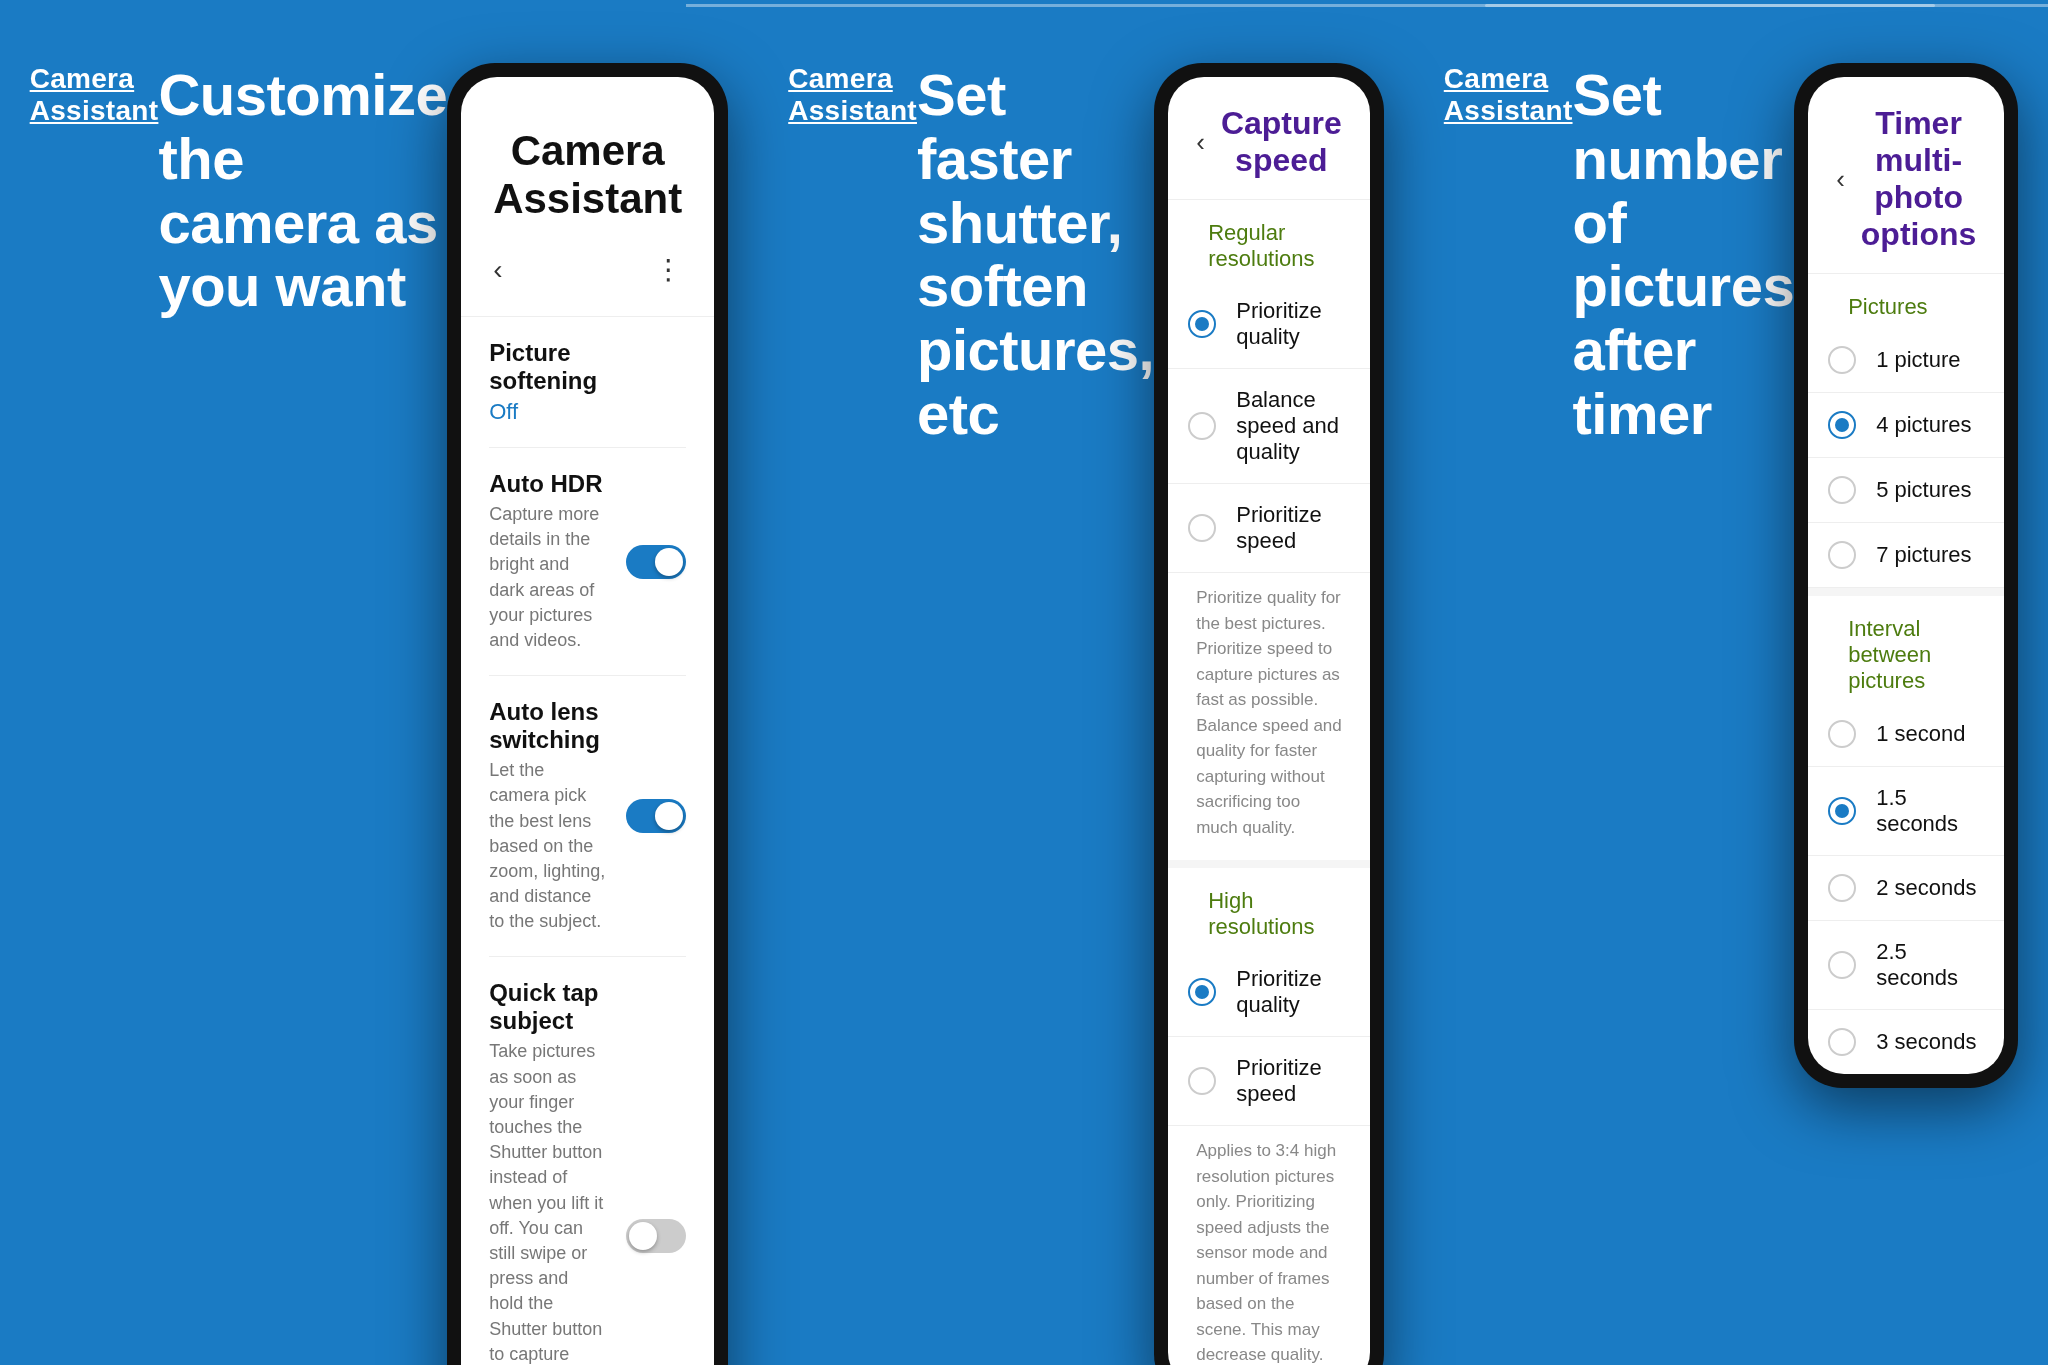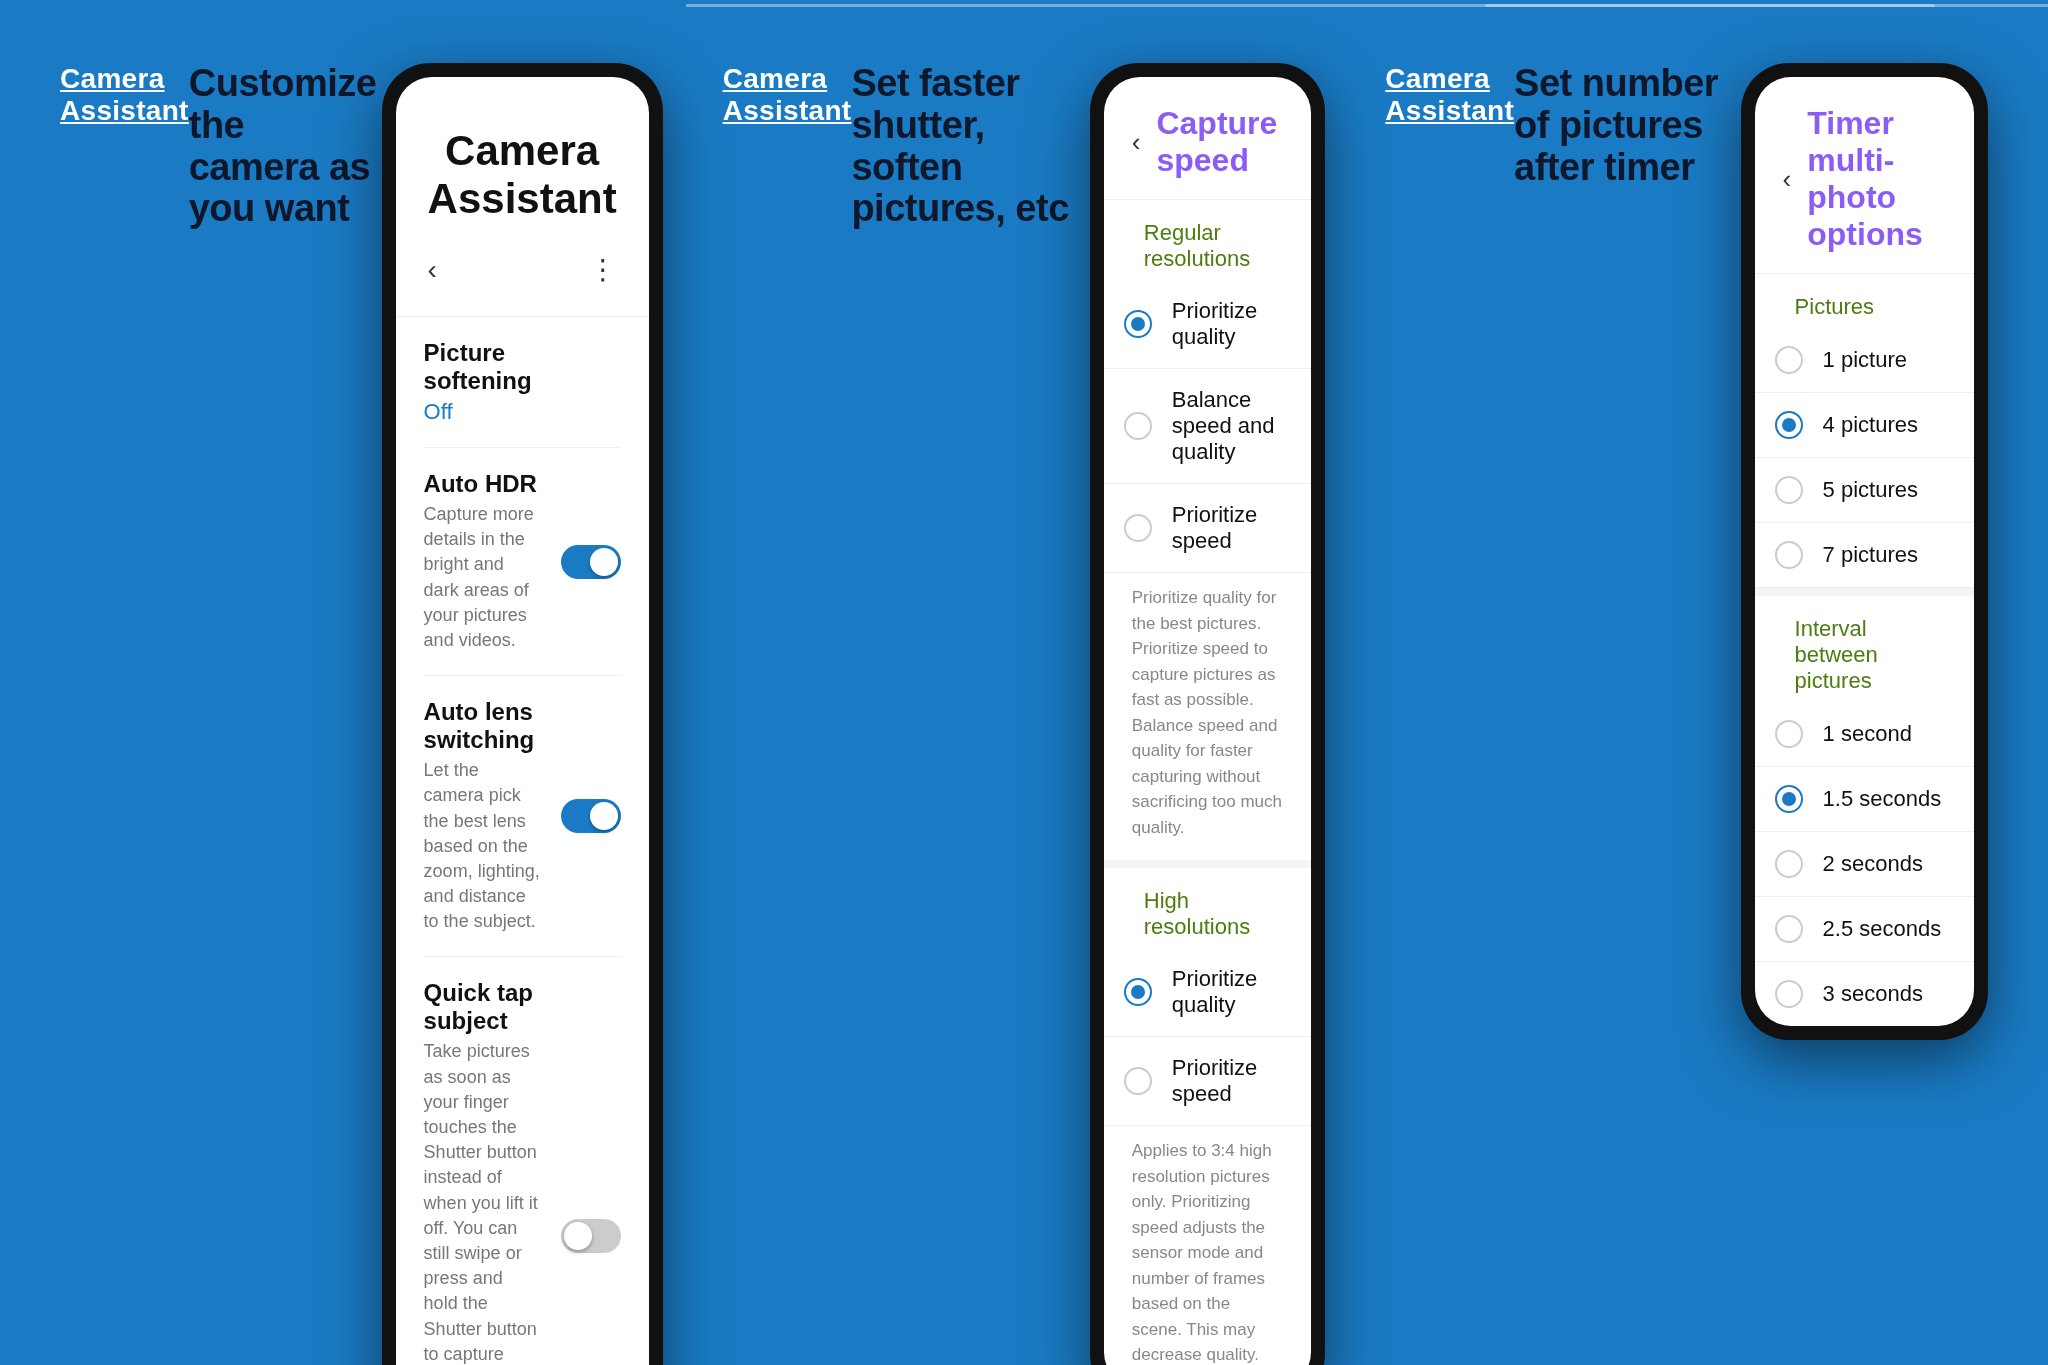--- a/index.html
+++ b/index.html
@@ -36,23 +36,23 @@
     .app-label {
       font-size: 28px;
       font-weight: 700;
       color: white;
       text-decoration: underline;
       margin-bottom: 18px;
       letter-spacing: 0.3px;
     }
 
     .panel-title {
-      font-size: 38px;
+      font-size: 58px;
       font-weight: 700;
-      color: #0f172a;
+      color: #ffffff;
       line-height: 1.1;
       margin-bottom: 55px;
       letter-spacing: -0.5px;
     }
 
     
     .phone {
       width: 100%;
       max-width: 430px;
       background: #111;
@@ -197,21 +197,22 @@
 
     .screen-back {
       font-size: 26px;
       color: #333;
       margin-right: 16px;
     }
 
     .screen-title {
       font-size: 32px;
       font-weight: 700;
-      color: #8b5cf6;
+      color: #4c1d95;
+      text-align: center;
     }
 
     .section-label {
       font-size: 22px;
       color: #4d7c0f;
       padding: 20px 40px 8px;
     }
 
     .radio-item {
       display: flex;

